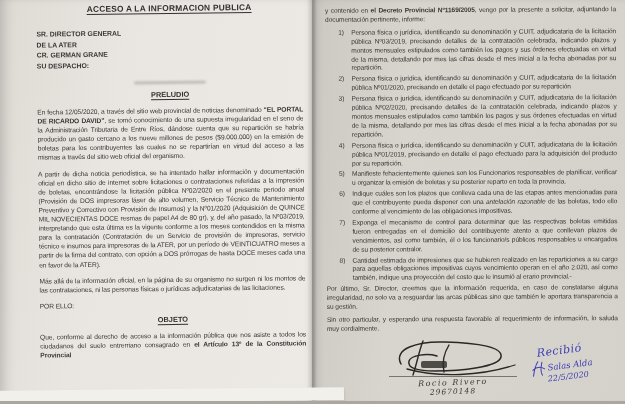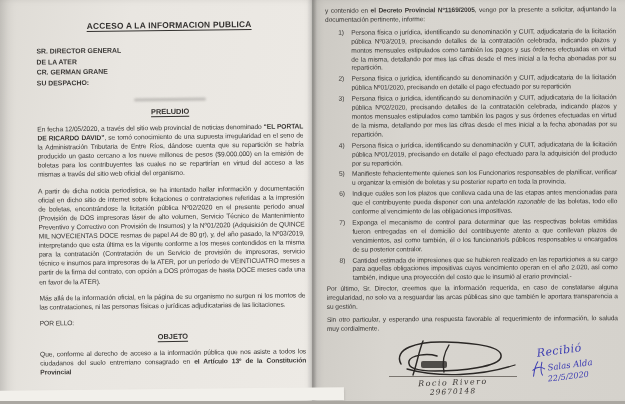--- a/index.html
+++ b/index.html
@@ -8,21 +8,21 @@
     background:#c6c3bd;
     font-family:"Liberation Sans", sans-serif;
   }
   .photo{position:relative;width:625px;height:404px;}
 
   
   .page-left{
     position:absolute;left:0;top:0;width:312px;height:404px;box-sizing:border-box;
     background:linear-gradient(100deg,#dedbd5 0%,#e9e6e1 35%,#edeae5 100%);
     box-shadow:inset 10px 0 14px -8px rgba(0,0,0,.22), inset -5px 0 9px -5px rgba(0,0,0,.15);
-    padding:18px 10px 0 36px;color:#3a3836;
+    padding:1px 10px 0 36px;color:#3a3836;
   }
   .page-left .tilt{transform:rotate(-0.7deg);transform-origin:50% 0;}
   .doc-title{text-align:center;font-weight:bold;font-size:8.4px;letter-spacing:.2px;
     text-decoration:underline;text-underline-offset:2px;margin:2px 0 15px;color:#33312f;}
   .recipient{font-weight:bold;font-size:6.9px;line-height:10.5px;margin-bottom:11px;}
   .smudge{height:3px;width:72px;margin:1px auto 0;background:rgba(112,110,106,.35);
     filter:blur(1.1px);border-radius:2px;}
   .heading{text-align:center;font-weight:bold;font-size:7.4px;text-decoration:underline;
     text-underline-offset:2px;margin:6px 0 7px;color:#33312f;}
   .para{margin:0 0 7px;font-size:6.7px;line-height:9.1px;letter-spacing:-.1px;

